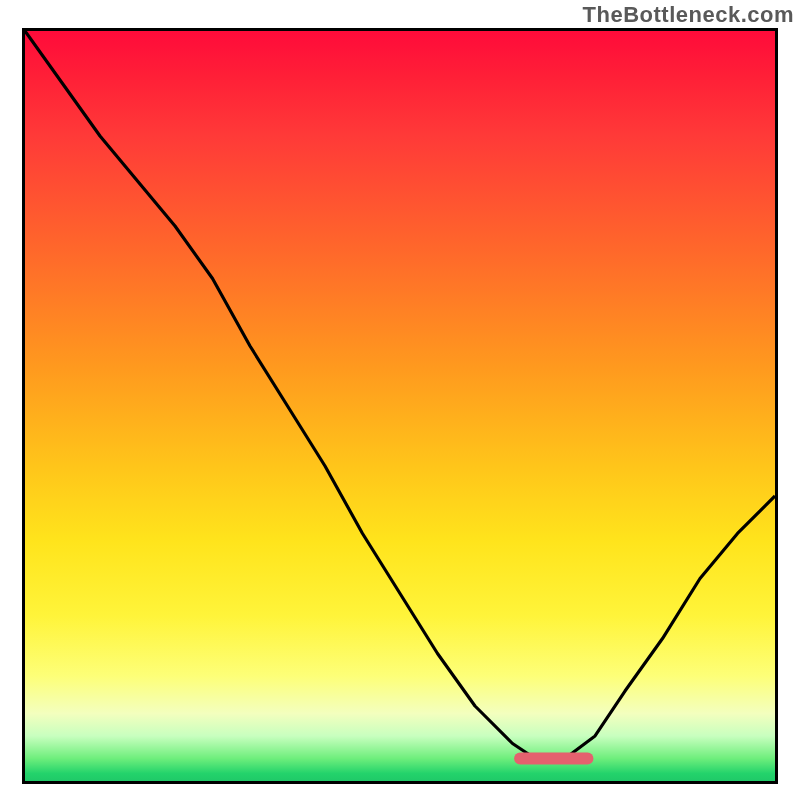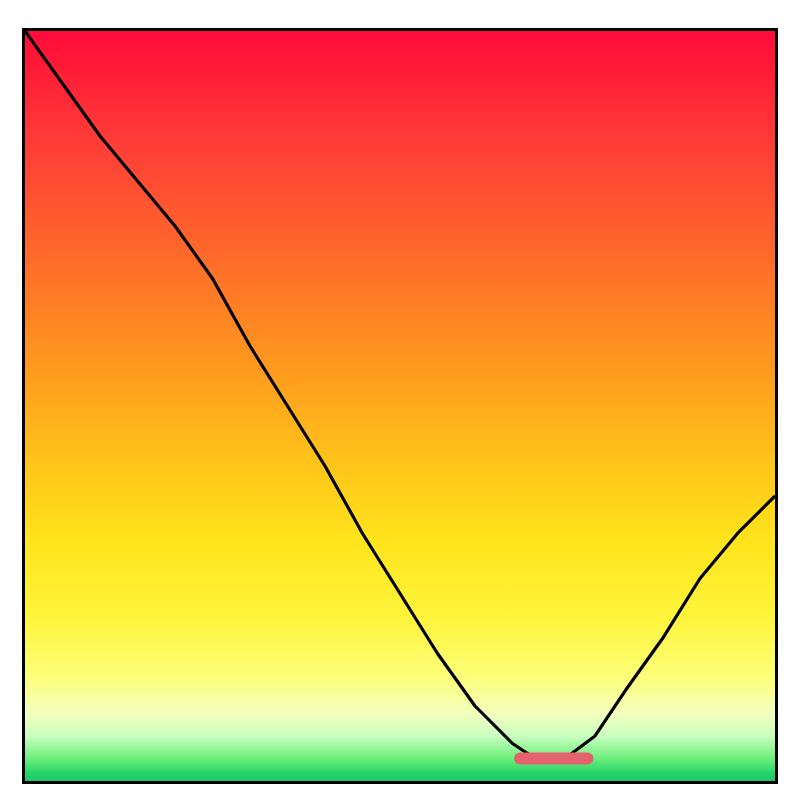--- a/index.html
+++ b/index.html
@@ -72,20 +72,21 @@
     stroke: #e4616e;
     stroke-width: 12;
     stroke-linecap: round;
   }
 </style>
 </head>
 <body>
 
 <div class="stage">
 
+  <div class="watermark">TheBottleneck.com</div>
 
   <div class="plot">
 
     <svg class="svg-layer" viewBox="0 0 756 756" preserveAspectRatio="none">
 
       <path id="curve-path" class="curve" d="M0.0 0.0 L37.8 52.9 L75.6 105.8 L113.4 151.2 L151.2 196.6 L189.0 249.5 L226.8 317.5 L264.6 378.0 L302.4 438.5 L340.2 506.5 L378.0 567.0 L415.8 627.5 L453.6 680.4 L491.4 718.2 L514.1 733.3 L544.3 733.3 L574.6 710.6 L604.8 665.3 L642.6 612.4 L680.4 551.9 L718.2 506.5 L756.0 468.7" style="stroke: rgb(0, 0, 0);"></path>
 
       <line id="min-marker" class="min-marker" x1="499.0" y1="733.3" x2="567.0" y2="733.3" style="stroke: rgb(228, 97, 110);"></line>
     </svg>
 

